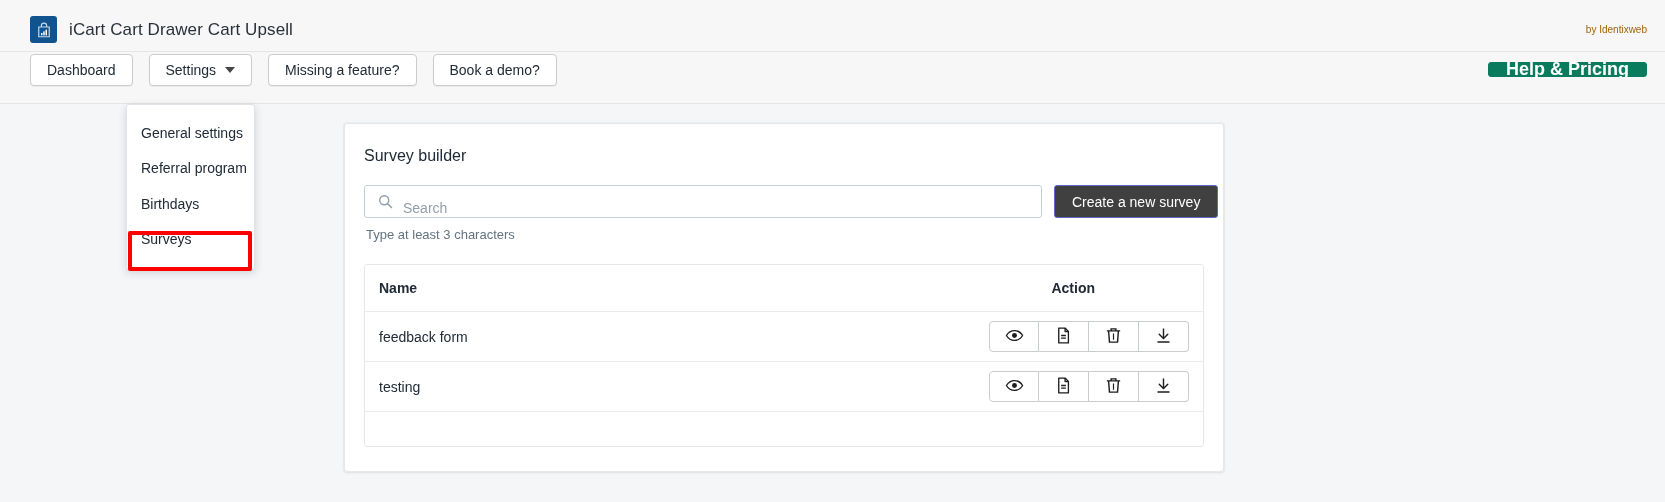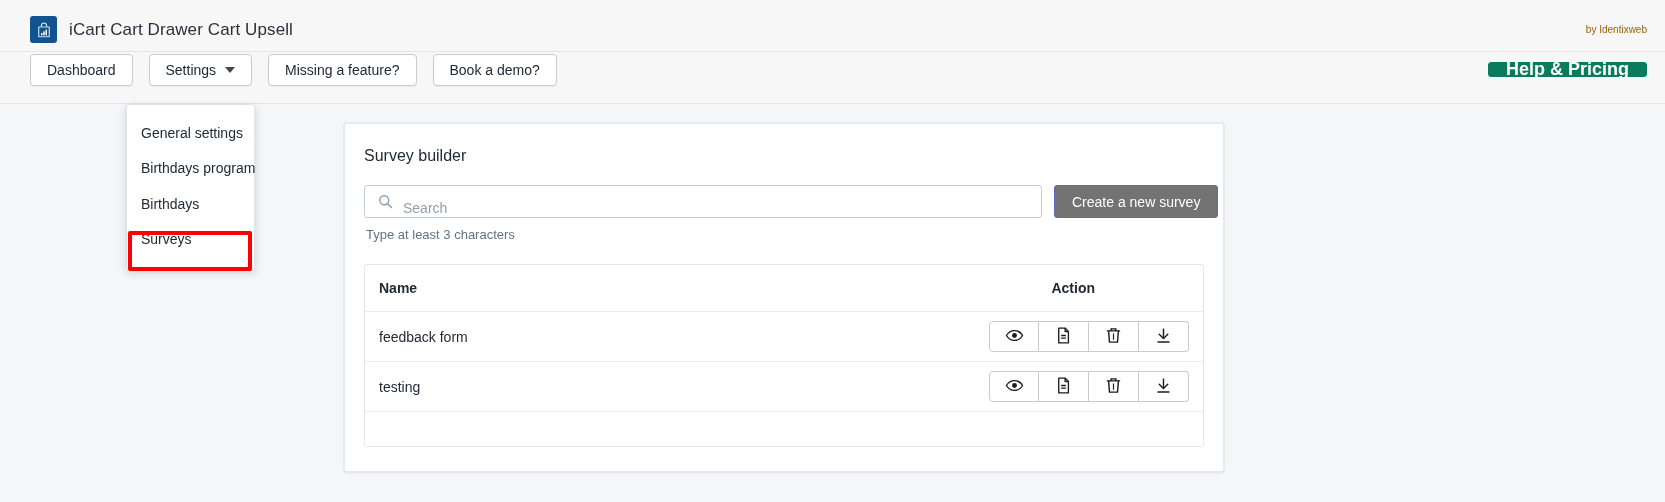--- a/index.html
+++ b/index.html
@@ -173,21 +173,21 @@
   }
   .search-input::placeholder { color: #919eab; }
   .search-icon {
     position: absolute;
     left: 13px; top: 8px;
     width: 17px; height: 17px;
     pointer-events: none;
   }
   .create-btn {
     height: 33px;
-    background: #737373;
+    background: #404040;
     border: 1px solid #5c6ac4;
     border-radius: 3px;
     color: #ffffff;
     font-size: 14px;
     padding: 0 17px;
     font-family: "Liberation Sans", sans-serif;
     cursor: pointer;
     white-space: nowrap;
     display: inline-flex;
     align-items: center;
@@ -297,21 +297,21 @@
   <button class="help-btn">
     <span>Help &amp; Pricing</span>
   </button>
 </div>
 
 <div class="dropdown">
   <div class="dd-item">
     <span>General settings</span>
   </div>
   <div class="dd-item">
-    <span>Birthdays program</span>
+    <span>Referral program</span>
   </div>
   <div class="dd-item">
     <span>Birthdays</span>
   </div>
   <div class="dd-item">
     <span>Surveys</span>
   </div>
 </div>
 <div class="highlight-box"></div>
 

